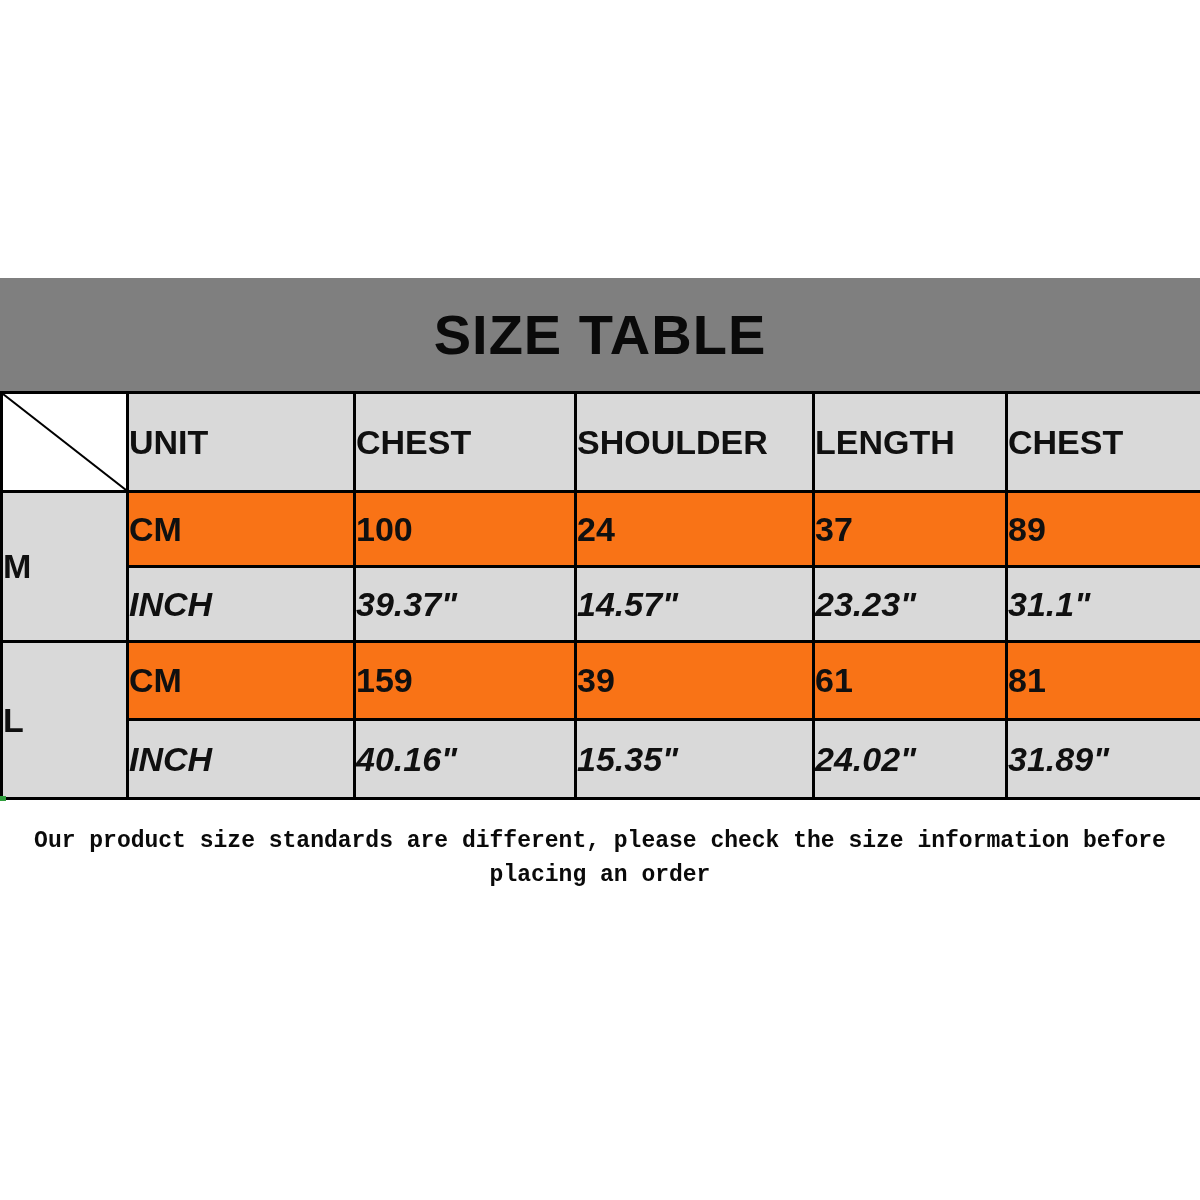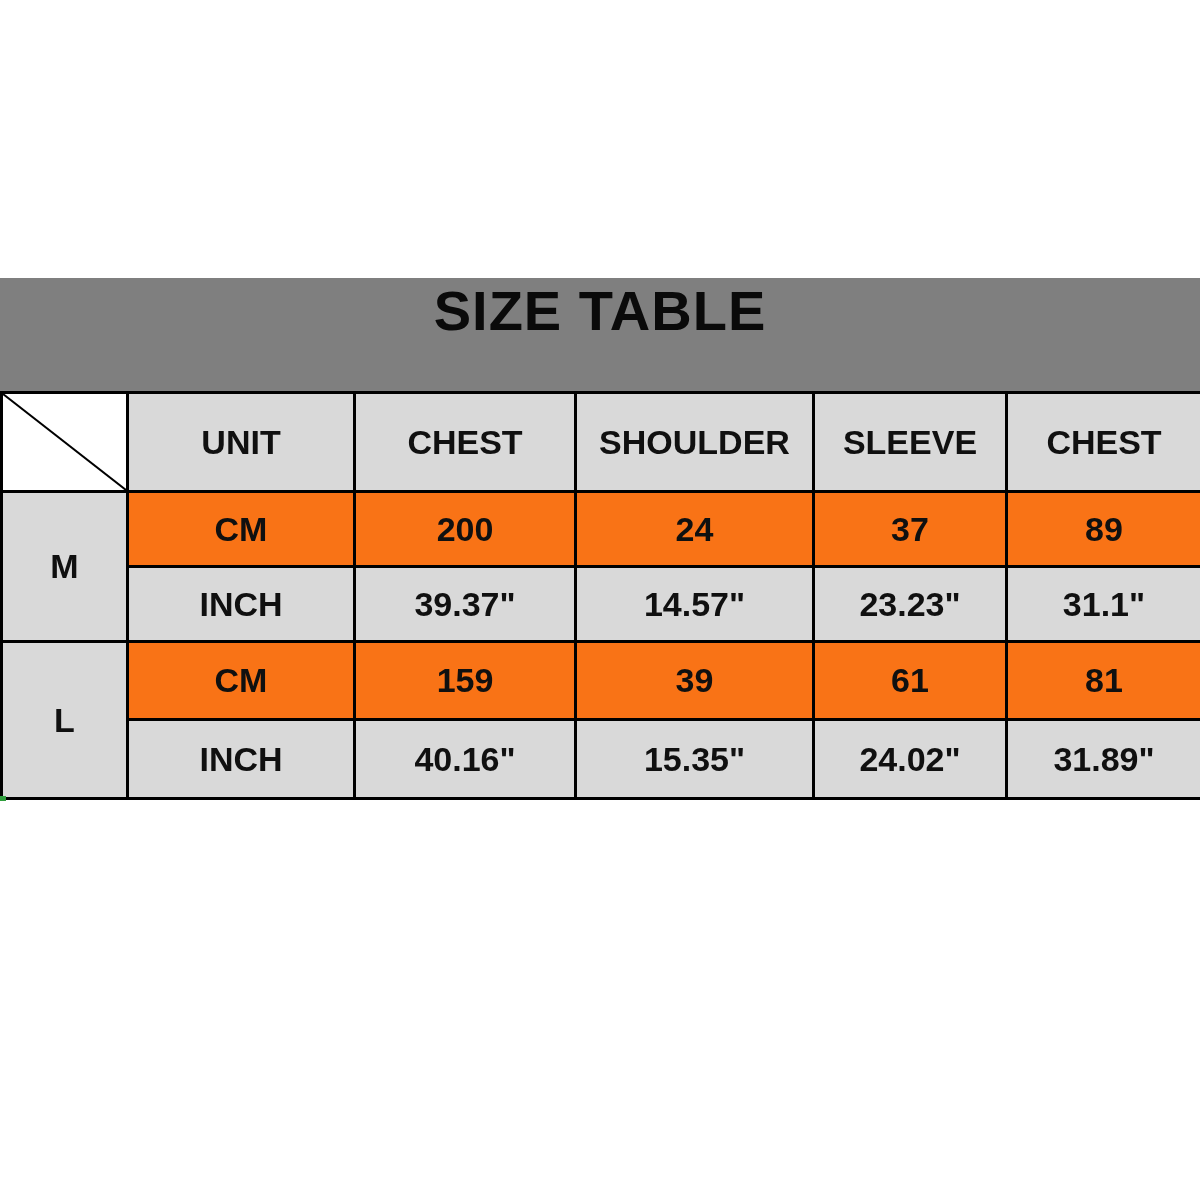--- a/index.html
+++ b/index.html
@@ -17,41 +17,41 @@
     color: var(--text-color, #0b0b0b);
   }
   .title-bar {
     position: absolute;
     top: 278px;
     left: 0;
     width: 1200px;
     height: 113px;
     background: var(--title-bar-bg, #7f7f7f);
     display: flex;
-    align-items: flex-start;
+    align-items: center;
     justify-content: center;
   }
   .title-bar span {
     font-size: 56px;
     font-weight: bold;
     color: #0a0a0a;
     letter-spacing: 1px;
   }
   table.size-table {
     position: absolute;
     top: 391px;
     left: 0;
     width: 1200px;
     height: 406px;
     border-collapse: collapse;
     table-layout: fixed;
   }
   table.size-table td {
     border: 3px solid var(--table-border, #000000);
-    text-align: center;
+    text-align: left;
     vertical-align: middle;
     padding: 0;
     font-weight: bold;
     font-size: 34px;
     color: #101010;
     overflow: hidden;
   }
   tr.header-row { height: 99px; }
   tr.row-cm-m   { height: 75px; }
   tr.row-inch-m { height: 75px; }
@@ -74,20 +74,21 @@
   }
   td.size-label {
     background: var(--header-cell-bg, #d9d9d9);
     font-size: 48px;
   }
   tr.cm-row td.data-cell {
     background: #f97316;
   }
   tr.inch-row td.data-cell {
     background: var(--row-alt-bg, #d9d9d9);
+    font-style: italic;
   }
   .note {
     position: absolute;
     top: 824px;
     left: 0;
     width: 1200px;
     text-align: center;
     font-family: "Liberation Mono", monospace;
     font-weight: bold;
     font-size: 23px;
@@ -125,28 +126,28 @@
     <tbody>
       <tr class="header-row">
         <td class="diag">
           <svg viewBox="0 0 100 100" preserveAspectRatio="none">
             <line x1="0" y1="0" x2="100" y2="100" stroke="#000000" stroke-width="2" vector-effect="non-scaling-stroke"></line>
           </svg>
         </td>
         <td class="hdr">UNIT</td>
         <td class="hdr">CHEST</td>
         <td class="hdr">SHOULDER</td>
-        <td class="hdr">SLEEVE</td>
+        <td class="hdr">LENGTH</td>
         <td class="hdr">CHEST</td>
       </tr>
 
       <tr class="cm-row row-cm-m">
         <td class="size-label" rowspan="2">M</td>
         <td class="data-cell">CM</td>
-        <td class="data-cell">200</td>
+        <td class="data-cell">100</td>
         <td class="data-cell">24</td>
         <td class="data-cell">37</td>
         <td class="data-cell">89</td>
       </tr>
 
       <tr class="inch-row row-inch-m">
         <td class="data-cell">INCH</td>
         <td class="data-cell">39.37"</td>
         <td class="data-cell">14.57"</td>
         <td class="data-cell">23.23"</td>
@@ -165,16 +166,20 @@
       <tr class="inch-row row-inch-l">
         <td class="data-cell">INCH</td>
         <td class="data-cell">40.16"</td>
         <td class="data-cell">15.35"</td>
         <td class="data-cell">24.02"</td>
         <td class="data-cell">31.89"</td>
       </tr>
     </tbody>
   </table>
 
+  <div class="note">
+    <div>Our product size standards are different, please check the size information before</div>
+    <div>placing an order</div>
+  </div>
 
   <div class="green-dot"></div>
 
 </div>
 
 </body></html>

